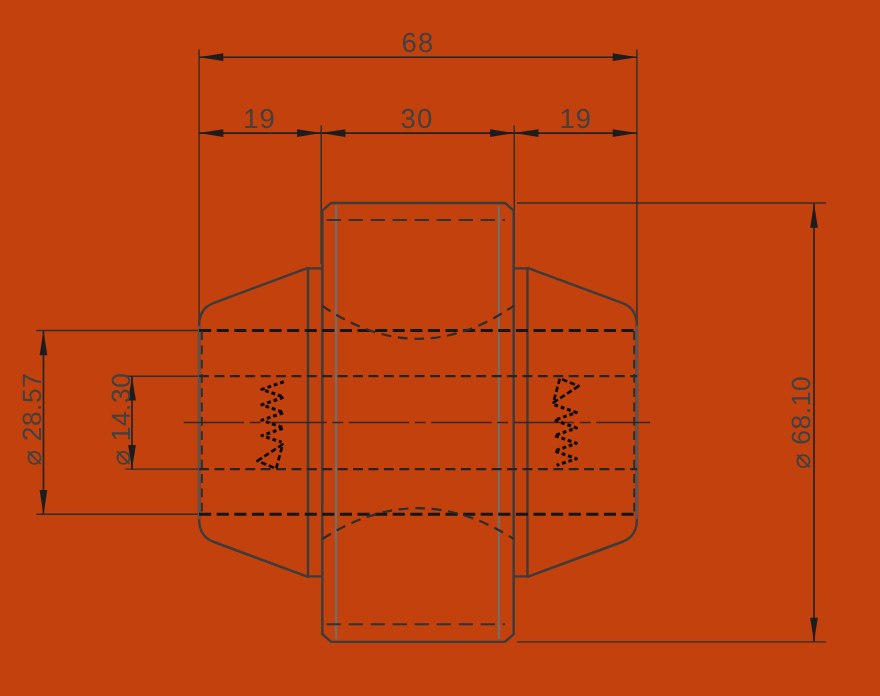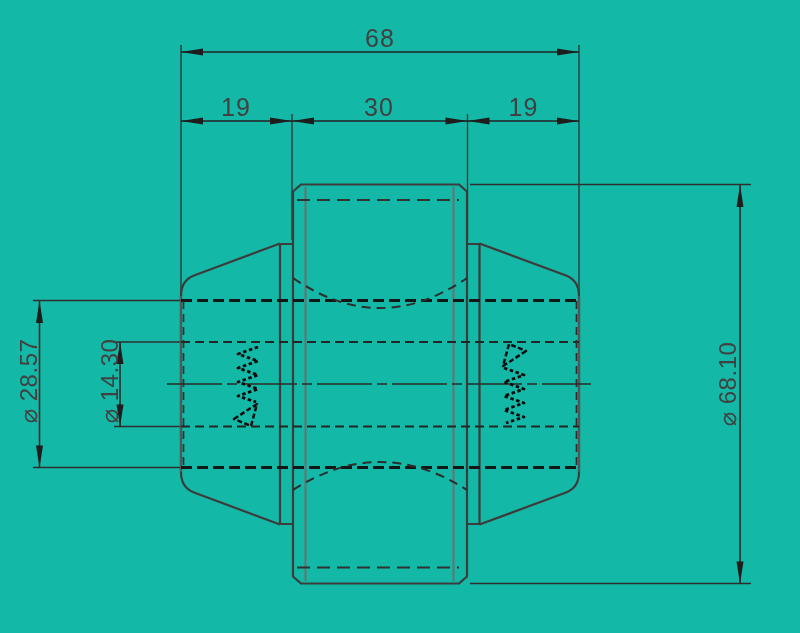--- a/index.html
+++ b/index.html
@@ -1,16 +1,16 @@
 <!DOCTYPE html>
 <html><head>
 <meta charset="utf-8">
 <style>
   html,body{margin:0;padding:0;background:#ffffff;}
-  .stage{width:800px;height:633px;background:#14b8a6;position:relative;overflow:hidden;
+  .stage{width:800px;height:633px;background:#c2410c;position:relative;overflow:hidden;
          font-family:"Liberation Sans", sans-serif;}
   svg{display:block;}
   .thin      {stroke:#2f2f2f;stroke-width:1.3;fill:none;}
   .dimline   {stroke:#232323;stroke-width:1.5;fill:none;}
   .outline   {stroke:#3c3c3c;stroke-width:2.2;fill:none;stroke-linejoin:round;}
   .outline-grey{stroke:#6f6f6f;stroke-width:2;fill:none;}
   .facegrey  {stroke:#565656;stroke-width:2.2;fill:none;}
   .hid-bold  {stroke:#161616;stroke-width:2.8;fill:none;stroke-dasharray:11 5;}
   .hid       {stroke:#242424;stroke-width:2;fill:none;stroke-dasharray:9 5;}
   .hid-lite  {stroke:#333333;stroke-width:1.8;fill:none;stroke-dasharray:13 7;}

